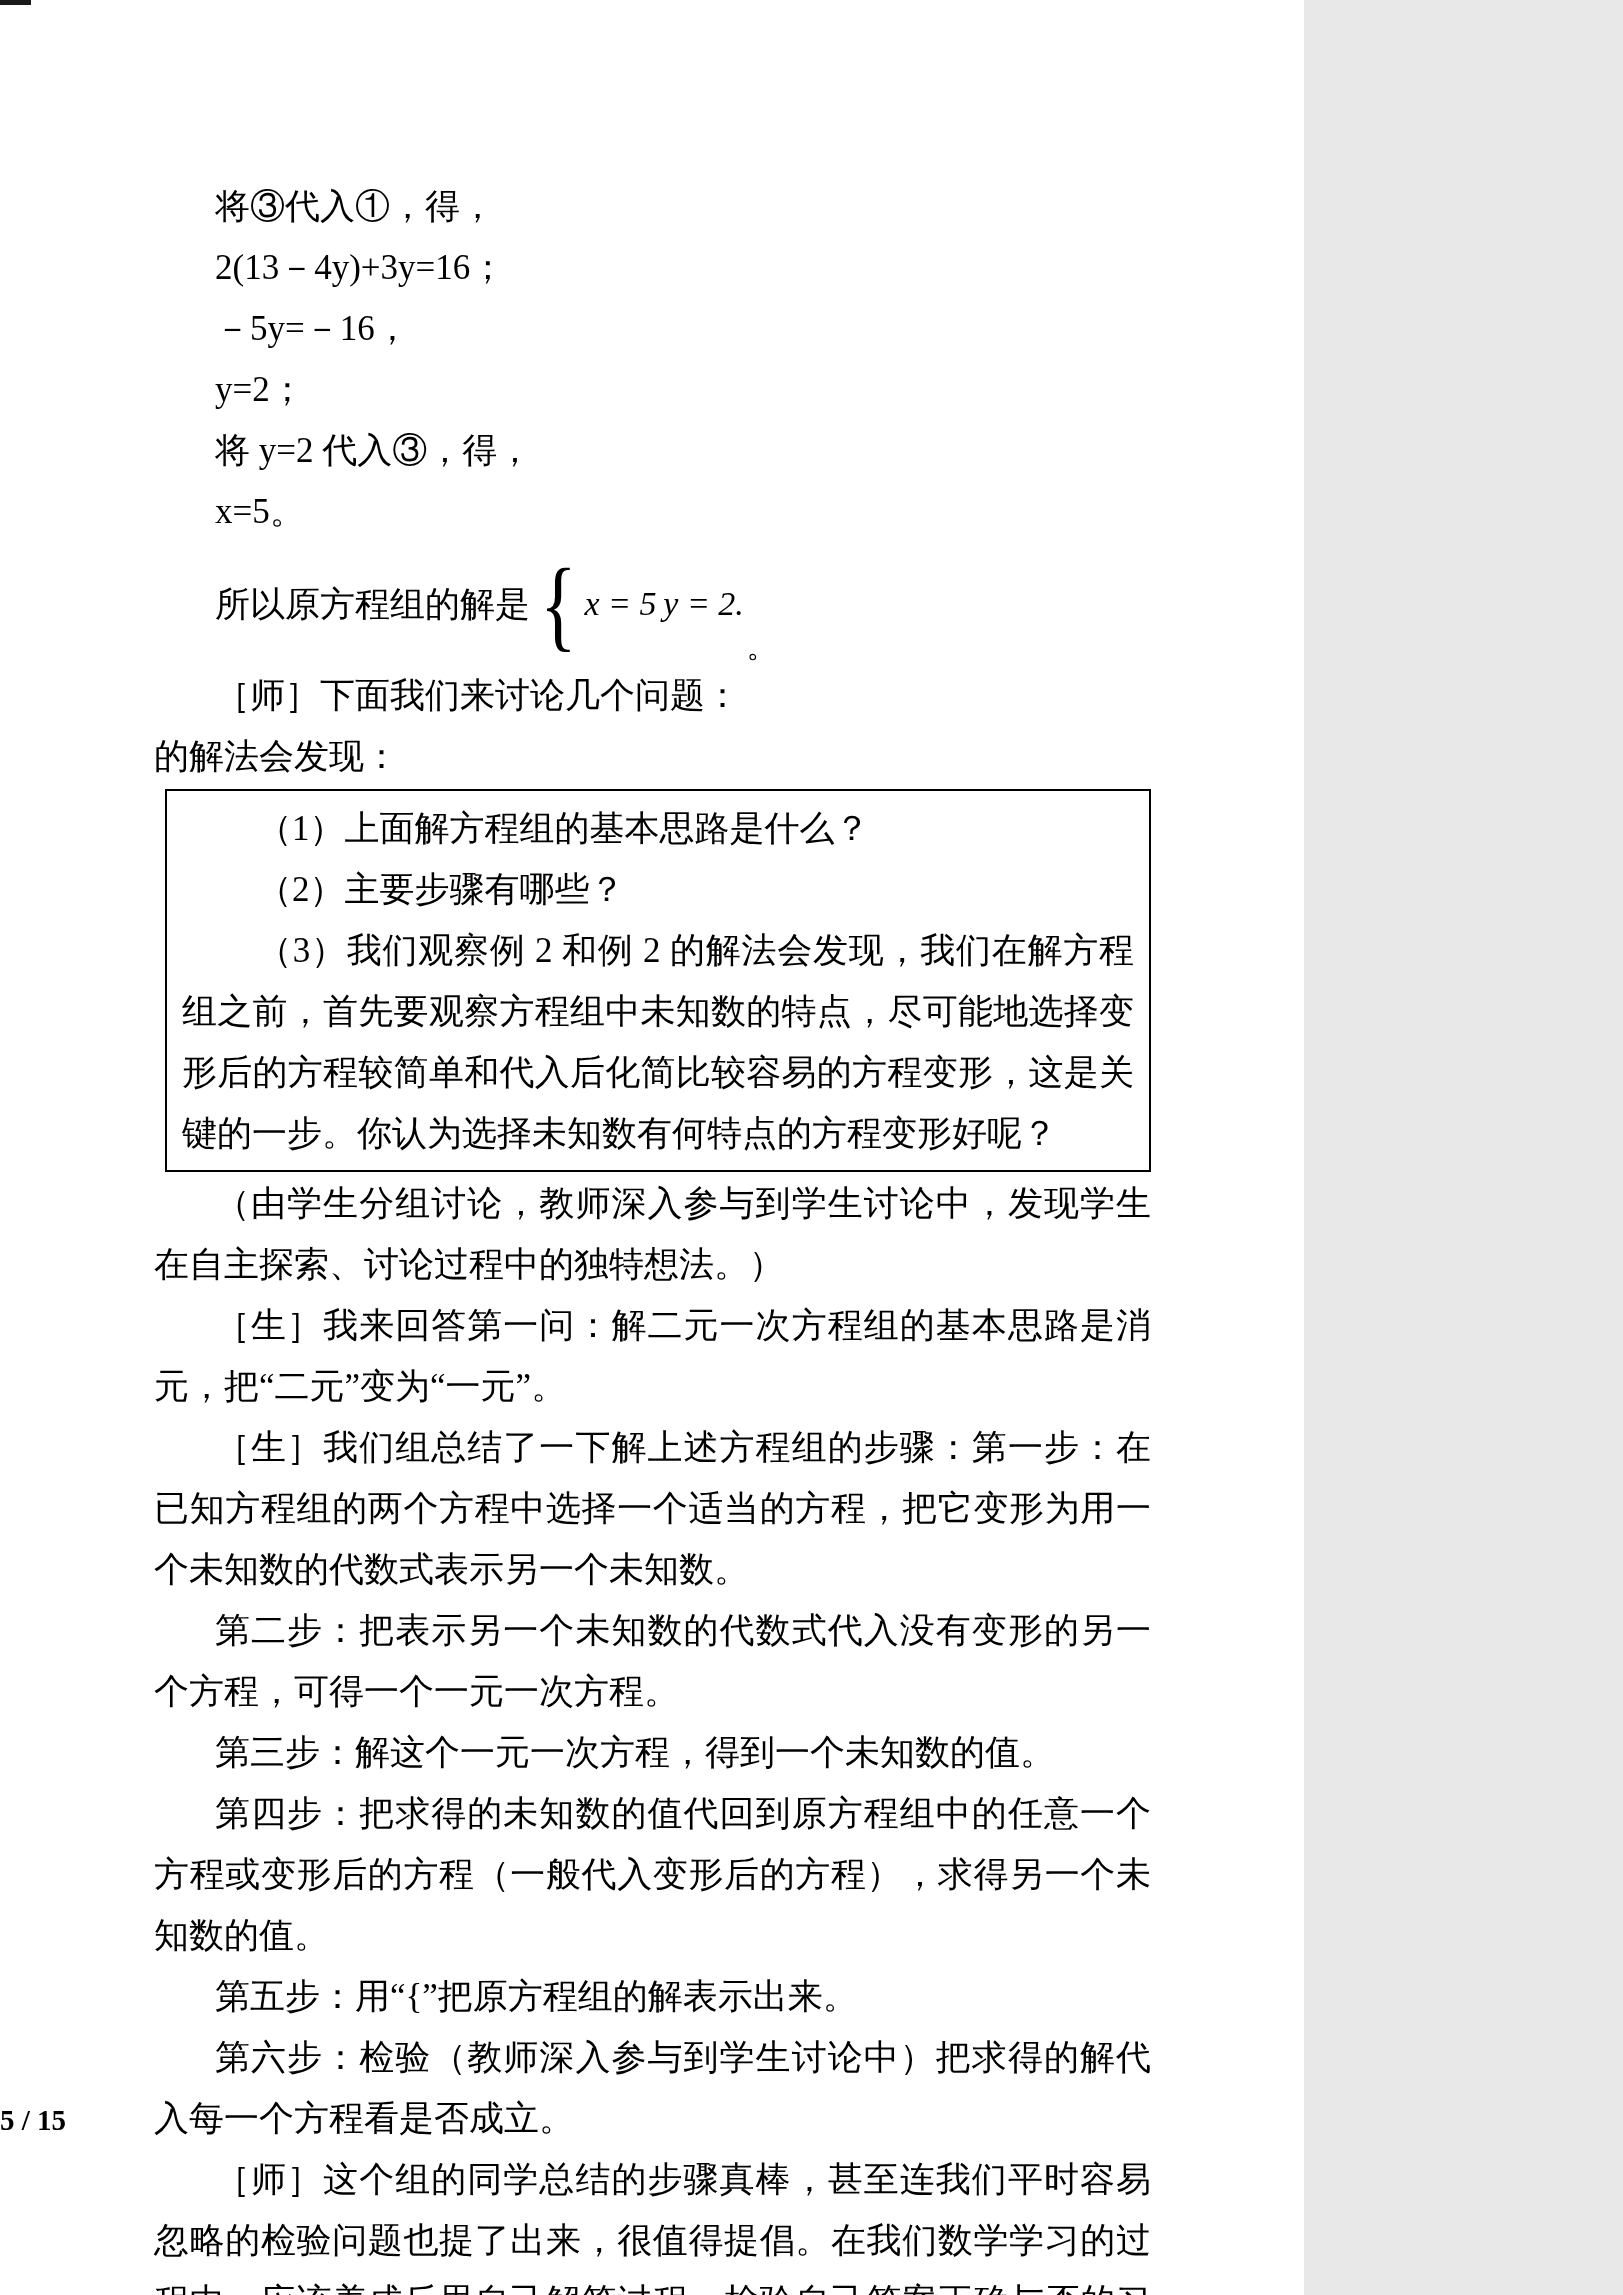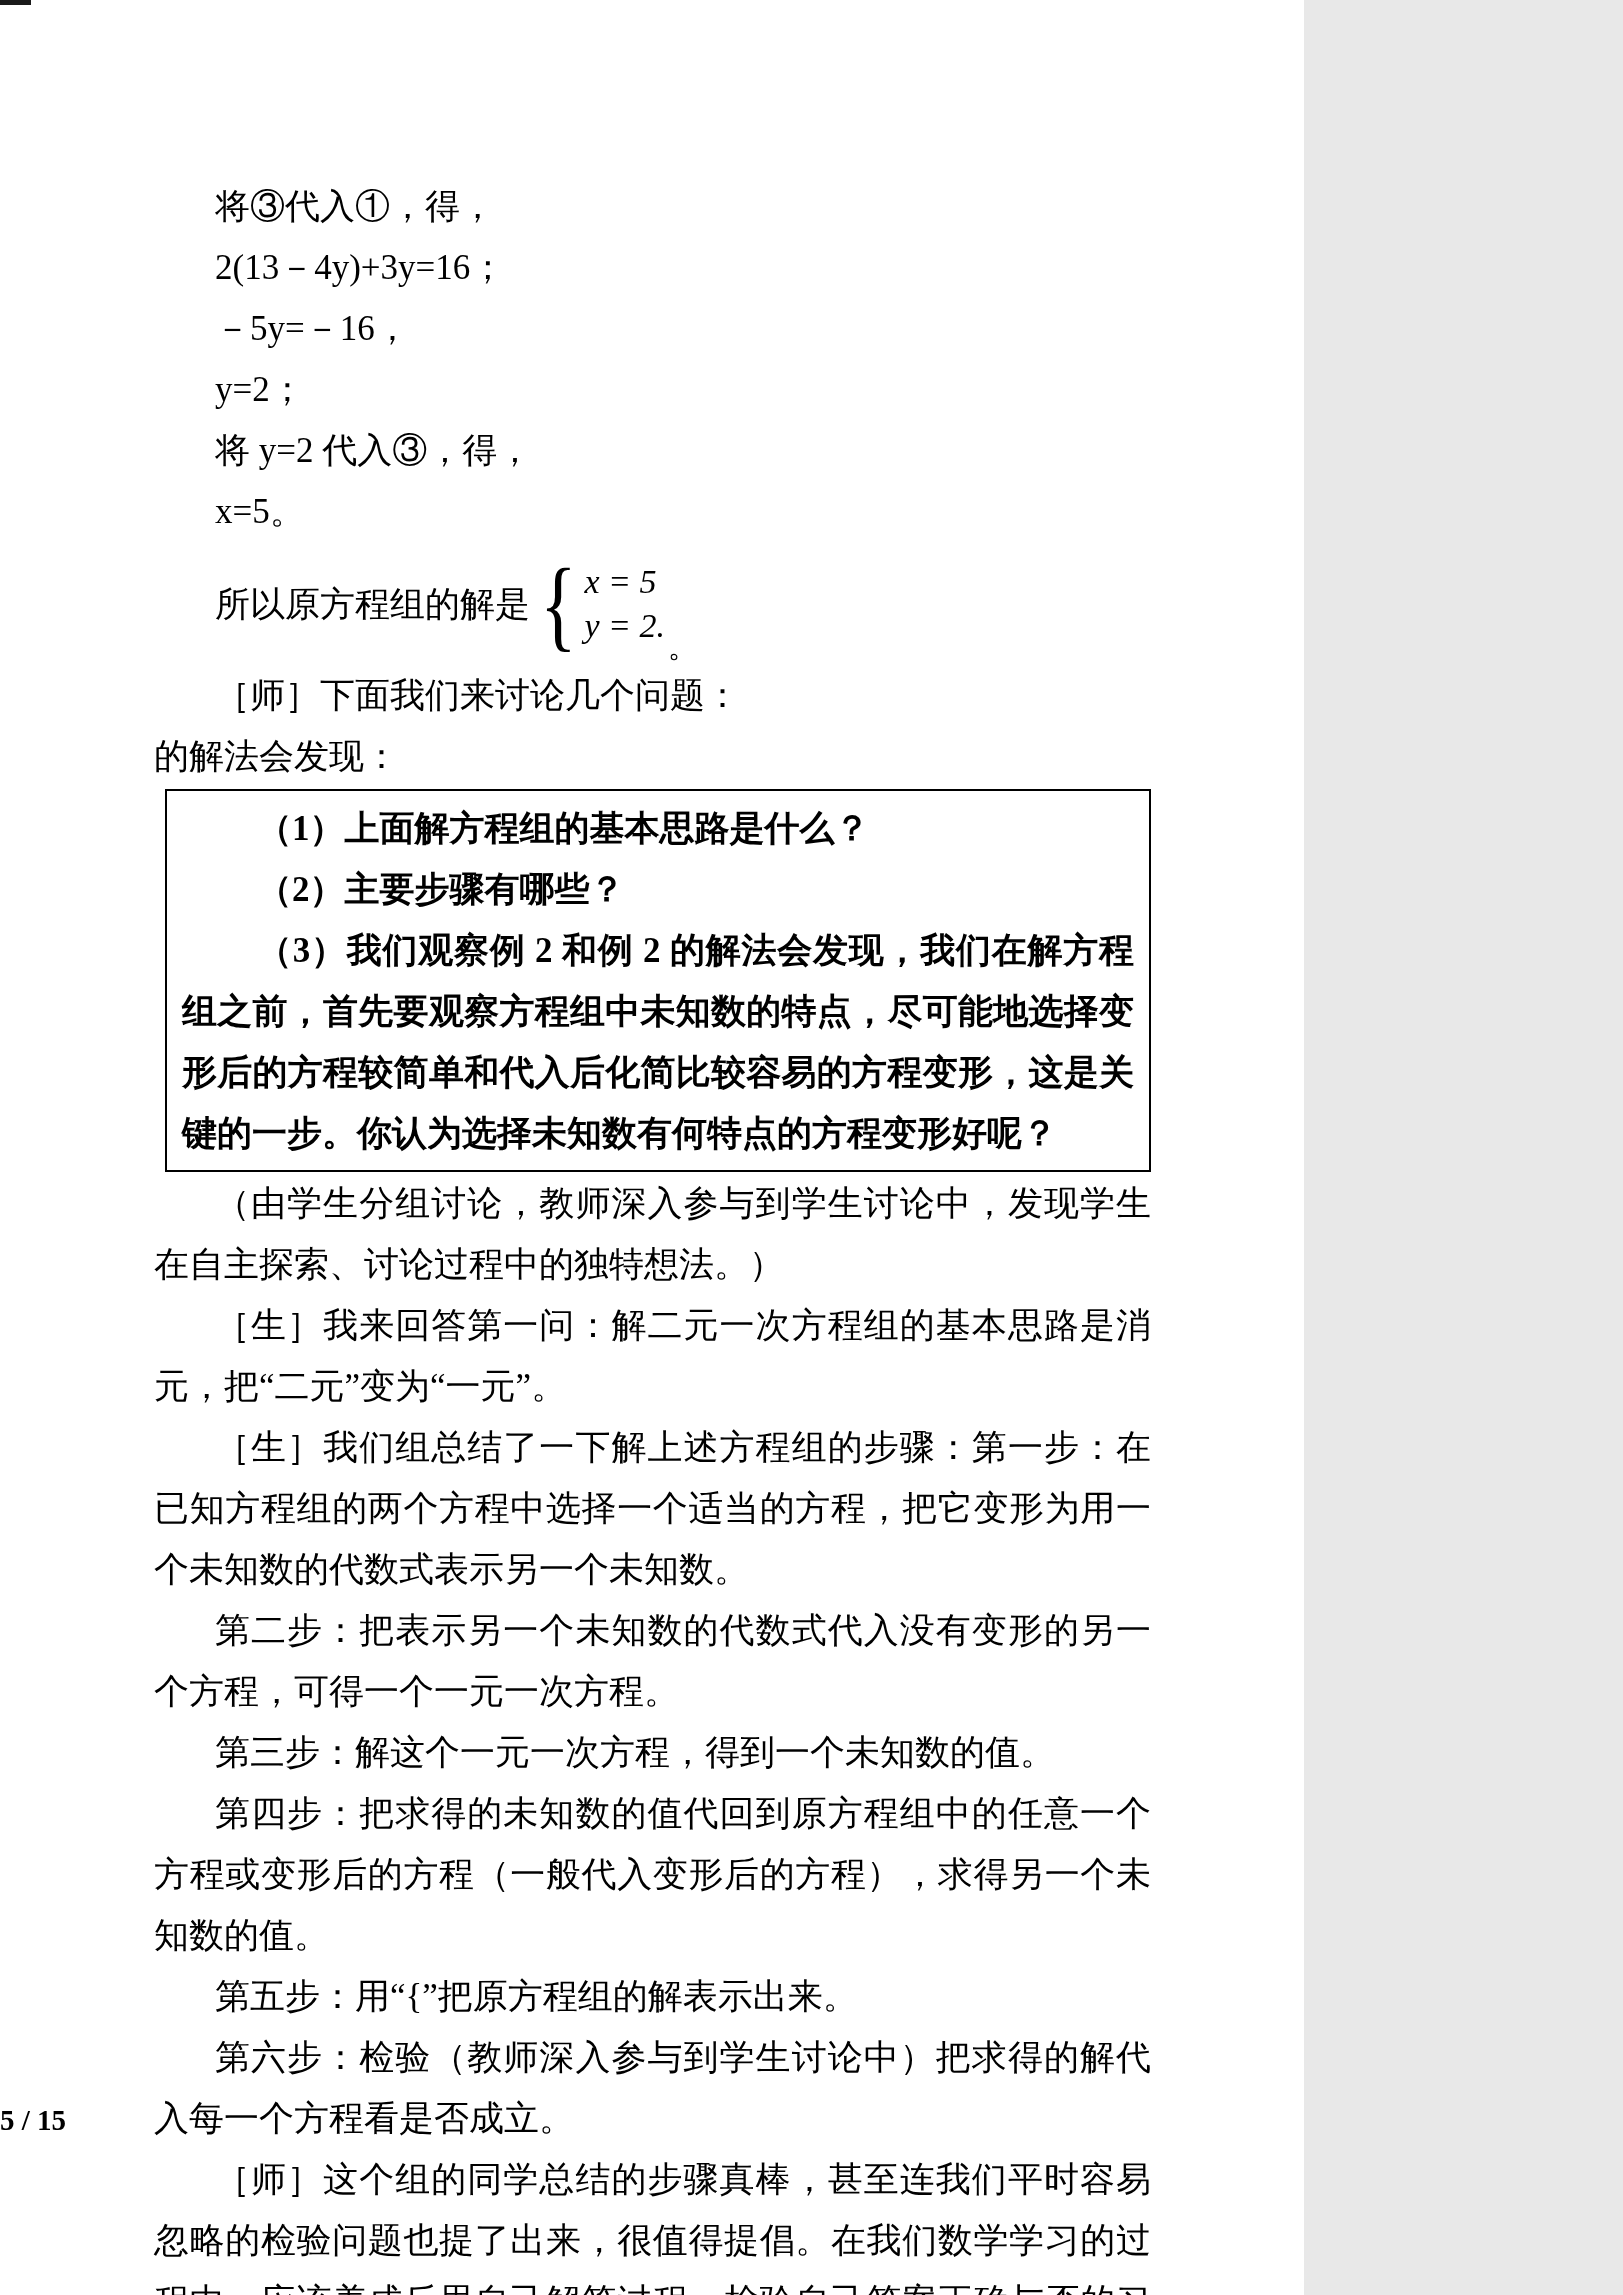--- a/index.html
+++ b/index.html
@@ -24,21 +24,21 @@
     text-align:justify;
     text-justify:inter-character;
   }
   .ind{text-indent:61px;}
   
   .qbox{
     border:2.7px solid #000;
     margin-left:11px;
     margin-right:0px;
     padding:6.8px 15px 5.5px 15px;
-    margin-top:2.7px;margin-bottom:1.4px;font-weight:bold;
+    margin-top:2.7px;margin-bottom:1.4px;
   }
   .qbox p{text-align:justify;}
   .qbox .qind{text-indent:75px;}
   
   .solution-line{
     display:flex;
     align-items:center;
     height:116px;
     margin:4.1px 0 2.7px 0;
   }
@@ -49,21 +49,20 @@
   }
   .brace{
     font-size:102px;
     line-height:102px;
     font-weight:400;
     transform:scaleX(0.75);
     margin-left:4.1px;
   }
   .sys{
     display:flex;
-    flex-direction:column;
     justify-content:center;
     gap:6.8px;
     margin-left:1.4px;
   }
   .sys span{
     font-style:italic;
     font-size:34px;
     line-height:38px;
     white-space:nowrap;
   }

